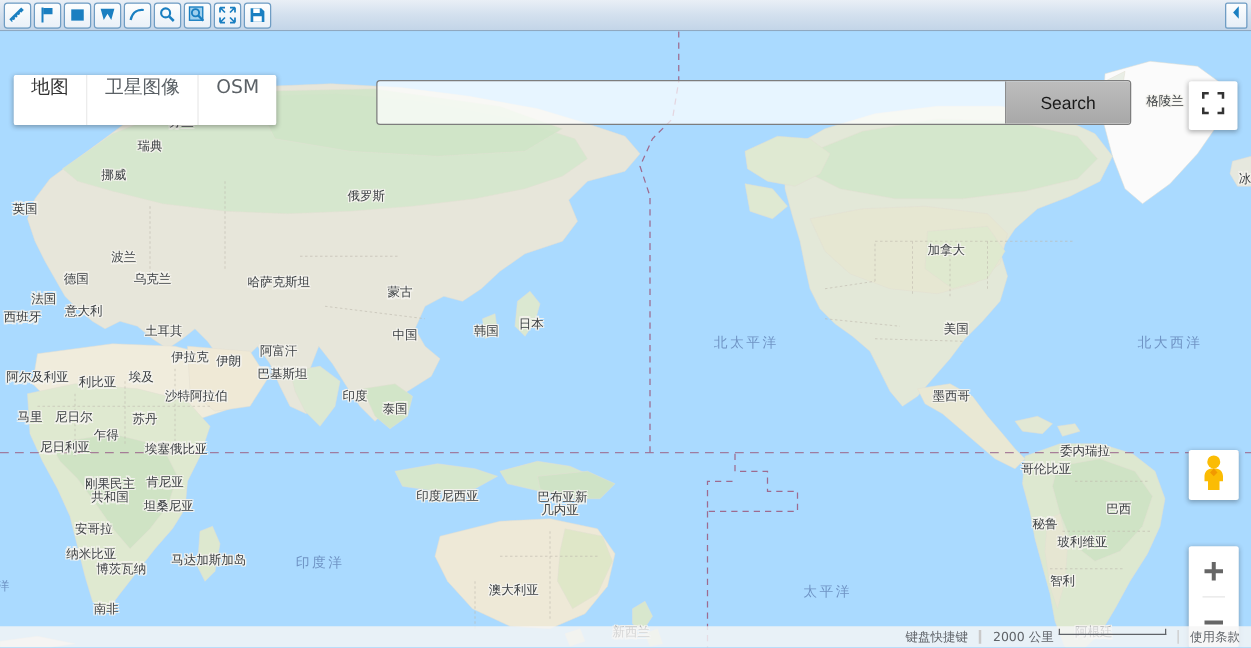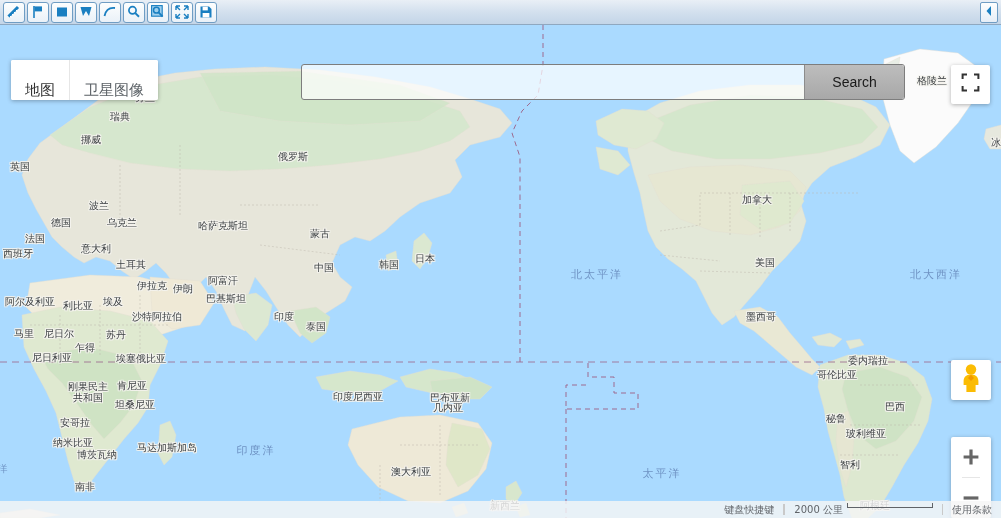--- a/index.html
+++ b/index.html
@@ -54,21 +54,21 @@
   .lbl-ocean.sm{font-size:10px;letter-spacing:1px;}
 
   
   #maptype{
     position:absolute;top:35px;left:11px;height:40px;
     display:flex;border-radius:2px;overflow:hidden;
     box-shadow:0 1px 4px rgba(0,0,0,.3);
     background:#fff;
   }
   .mt-btn{
-    display:flex;align-items:flex-end;justify-content:center;
+    display:flex;align-items:flex-start;justify-content:center;
     padding:0 14px;font-size:15px;cursor:pointer;
     font-family:"DejaVu Sans","Liberation Sans",sans-serif;
     border-right:1px solid #e6e6e6;background:#fff;color:#5b6166;
     box-sizing:border-box;
   }
   .mt-btn:last-child{border-right:none;}
   .mt-btn.active{color:#333;background:#fff;font-weight:400;}
 
   
   #searchbar{
@@ -352,21 +352,21 @@
   <div id="country-label-layer">
       <div class="lbl lbl-country" style="left: 145px; top: 73px;">芬兰</div>
       <div class="lbl lbl-country" style="left: 120px; top: 92px;">瑞典</div>
       <div class="lbl lbl-country" style="left: 91px; top: 115px;">挪威</div>
       <div class="lbl lbl-country" style="left: 20px; top: 142px;">英国</div>
       <div class="lbl lbl-country" style="left: 88px; top: 181px; padding-left: 22px;">波兰</div>
       <div class="lbl lbl-country" style="left: 61px; top: 198px;">德国</div>
       <div class="lbl lbl-country" style="left: 122px; top: 198px;">乌克兰</div>
       <div class="lbl lbl-country" style="left: 293px; top: 132px;">俄罗斯</div>
       <div class="lbl lbl-country" style="left: 35px; top: 214px;">法国</div>
-      <div class="lbl lbl-country" style="left: 67px; top: 224px; margin-left: 29px;">意大利</div>
+      <div class="lbl lbl-country" style="left: 67px; top: 224px;">意大利</div>
       <div class="lbl lbl-country" style="left: 18px; top: 229px;">西班牙</div>
       <div class="lbl lbl-country" style="left: 131px; top: 240px;">土耳其</div>
       <div class="lbl lbl-country" style="left: 223px; top: 201px;">哈萨克斯坦</div>
       <div class="lbl lbl-country" style="left: 320px; top: 209px;">蒙古</div>
       <div class="lbl lbl-country" style="left: 324px; top: 243px;">中国</div>
       <div class="lbl lbl-country" style="left: 152px; top: 261px;">伊拉克</div>
       <div class="lbl lbl-country" style="left: 183px; top: 264px;">伊朗</div>
       <div class="lbl lbl-country" style="left: 223px; top: 256px;">阿富汗</div>
       <div class="lbl lbl-country" style="left: 226px; top: 274px;">巴基斯坦</div>
       <div class="lbl lbl-country" style="left: 254px; top: 292px; margin-left: 30px;">印度</div>
@@ -419,20 +419,23 @@
       <div class="lbl lbl-ocean sm" style="left: 3px; top: 444px;">洋</div>
     </div>
 
   <div id="maptype">
       <div class="mt-btn active">
         <span>地图</span>
       </div>
       <div class="mt-btn">
         <span>卫星图像</span>
       </div>
+      <div class="mt-btn">
+        <span>OSM</span>
+      </div>
     </div>
 
   <div id="searchbar">
     <input id="search-input" type="text" placeholder="" value="" style="">
     <button id="search-button">Search</button>
   </div>
 
   <div id="fullscreen-btn">
     <span>
       <svg width="19" height="19" viewBox="0 0 19 19">

